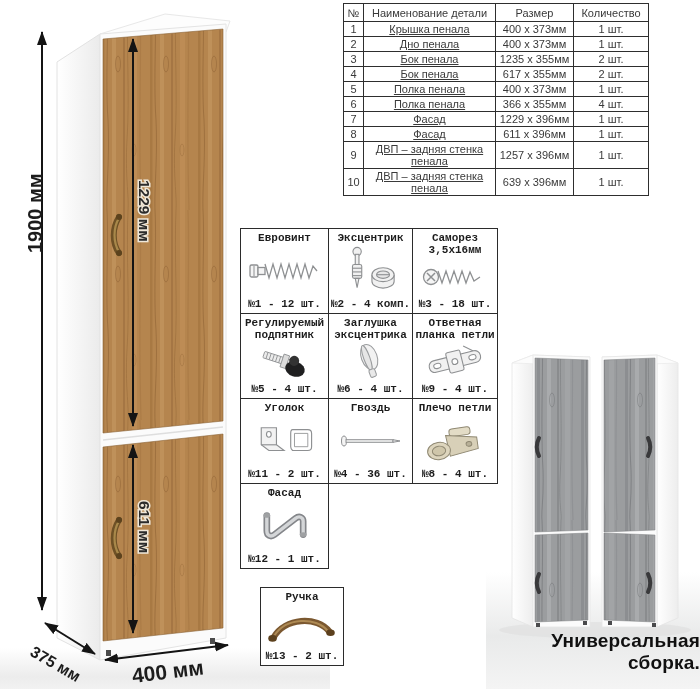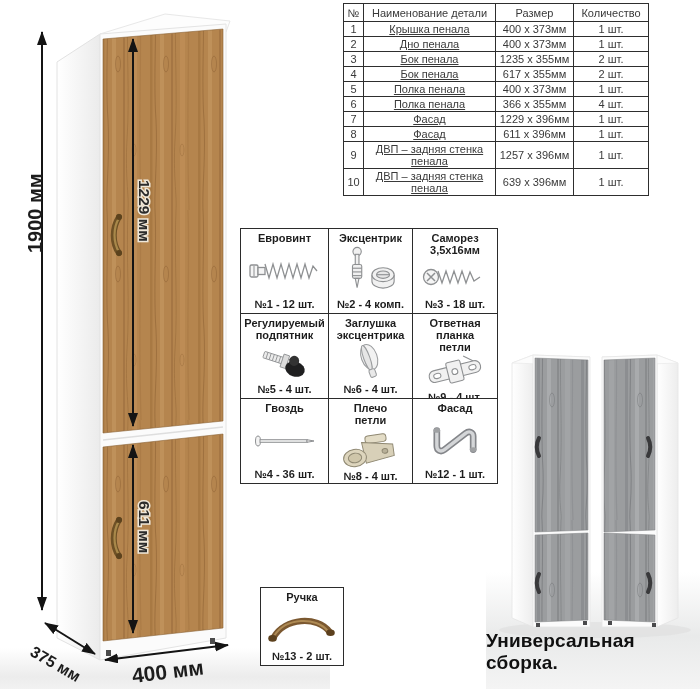--- a/index.html
+++ b/index.html
@@ -16,29 +16,29 @@
   table.parts td,table.parts th{border:1px solid #2e2e2e;padding:1px 2px;font-weight:normal;
     text-align:center;vertical-align:middle;background:#fff;}
   table.parts th{height:15px;}
   table.parts tr{height:15px;}
   td.name{text-align:left;padding-left:4px;text-decoration:underline;}
   
   .hw-grid{position:absolute;left:240px;top:228px;display:grid;
     grid-template-columns:88px 84px 85px;grid-auto-rows:85px;}
   .hw-cell{border:1px solid #2b2b2b;margin:0 -1px -1px 0;background:#fff;
     display:flex;flex-direction:column;align-items:center;justify-content:space-between;
-    padding:2px 17px;box-sizing:border-box;}
+    padding:2px 0;box-sizing:border-box;font-family:Liberation Mono, monospace;}
   .hw-cell.standalone{position:absolute;left:244px;top:571px;width:84px;height:79px;margin:16px;}
   .hw-title{font-size:11px;font-weight:bold;color:#1d1d1d;text-align:center;line-height:12px;padding-top:1px;}
   .hw-icon{flex:1;display:flex;align-items:center;justify-content:center;}
   .hw-count{font-size:11px;font-weight:bold;color:#1d1d1d;padding-bottom:1px;white-space:nowrap;}
   
   .oak-svg{position:absolute;left:0;top:0;}
   .gray-svg{position:absolute;left:488px;top:330px;}
-  .caption{position:absolute;left:486px;top:630px;width:214px;text-align:left;
+  .caption{position:absolute;left:486px;top:630px;width:214px;text-align:right;
     font-size:19px;font-weight:bold;color:#101010;letter-spacing:0.2px;}
   .dim-label{font-weight:bold;fill:#1c1c1c;}
   .dim-label.halo{fill:#2b2b2b;paint-order:stroke;stroke:#efe7d8;stroke-width:3px;}
 </style>
 </head>
 <body>
 
 <div class="canvas">
 
   <div class="floor-left"></div>
@@ -285,20 +285,35 @@
           <ellipse cx="53" cy="20.5" rx="4" ry="2.8" fill="#ffffff"></ellipse>
           <rect x="25" y="9" width="16" height="23" rx="2"></rect>
           <circle cx="33" cy="20.5" r="3.2" fill="#ffffff"></circle>
         </g>
           </svg>
         </div>
       <div class="hw-count">№9 - 4 шт.</div>
     </div>
 
 
+    <div class="hw-cell">
+      <div class="hw-title">Уголок</div>
+      <div class="hw-icon">
+          <svg width="64" height="38" viewBox="0 0 64 40">
+        <g fill="#f2f2f2" stroke="#8e9092" stroke-width="1.2">
+          <path d="M7,6 L23,6 L23,24 L31,30 L15,30 L7,24 Z"></path>
+          <line x1="7" y1="24" x2="23" y2="24"></line>
+          <ellipse cx="15" cy="13" rx="2.5" ry="3" fill="#ffffff"></ellipse>
+          <path d="M40,8 L56,8 Q60,8 60,12 L60,26 Q60,30 56,30 L40,30 Q38,28 38,26 L38,12 Q38,8 40,8 Z" fill="none"></path>
+          <path d="M42,12 L56,12 L56,26 L42,26 Z" fill="none" stroke-width="0.9"></path>
+        </g>
+          </svg>
+        </div>
+      <div class="hw-count">№11 - 2 шт.</div>
+    </div>
 
     <div class="hw-cell">
       <div class="hw-title">Гвоздь</div>
       <div class="hw-icon">
           <svg width="64" height="16" viewBox="0 0 64 16">
         <g fill="#f4f4f4" stroke="#8e9092" stroke-width="1">
           <ellipse cx="5" cy="8" rx="2.5" ry="5"></ellipse>
           <rect x="7" y="6.7" width="47" height="2.6"></rect>
           <polygon points="54,6.7 61,8 54,9.3"></polygon>
         </g>

